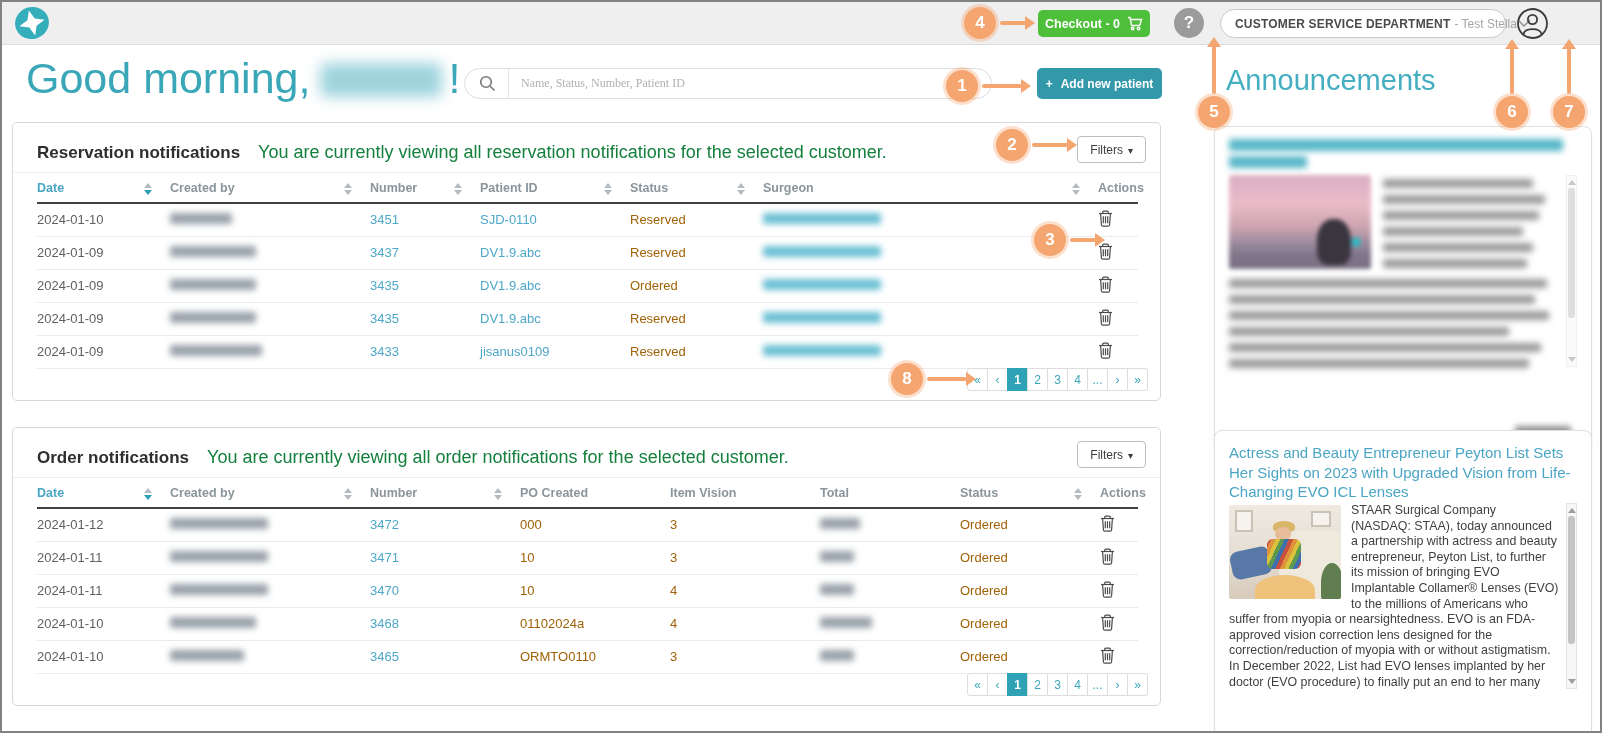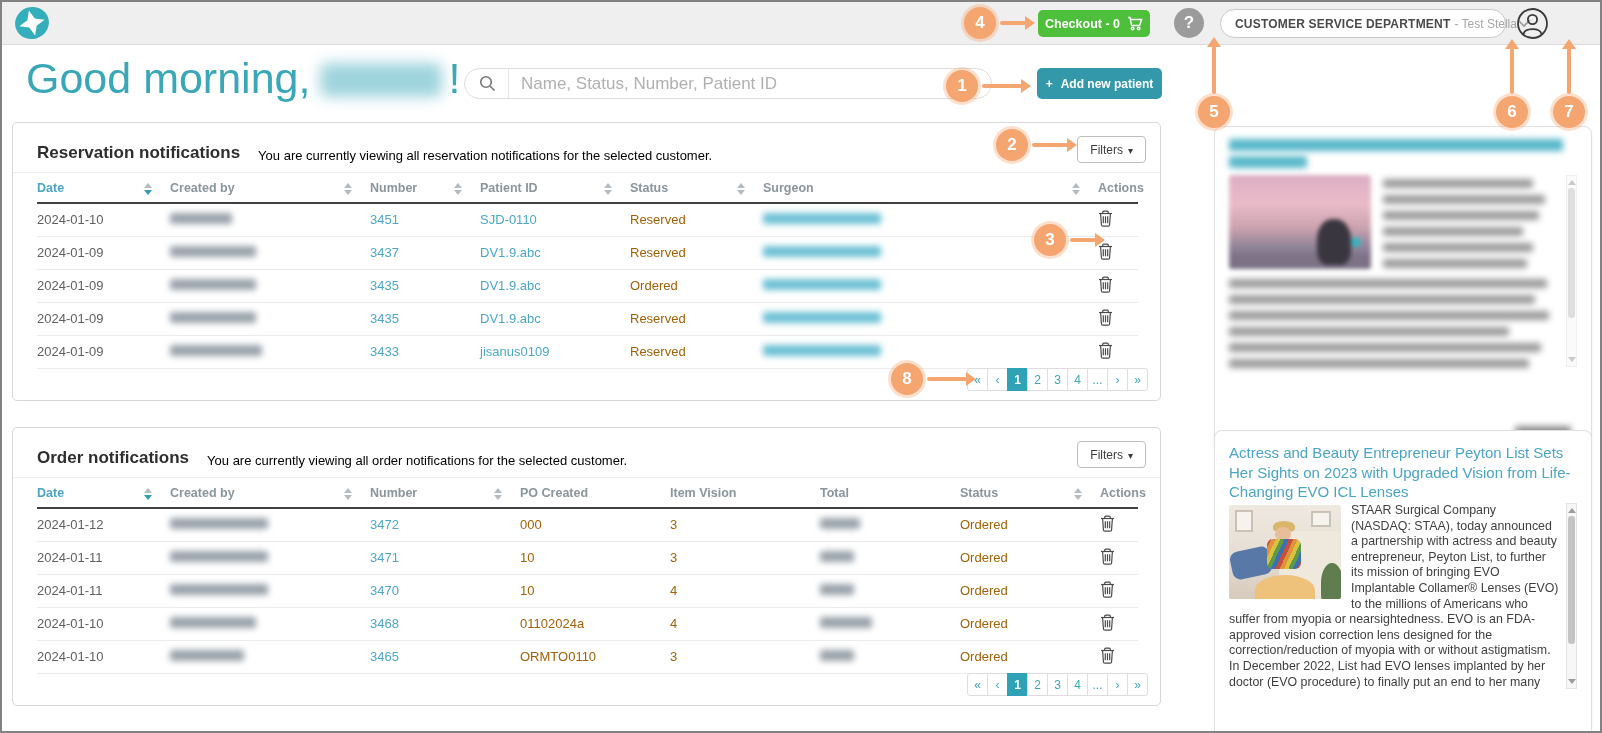--- a/index.html
+++ b/index.html
@@ -17,29 +17,29 @@
   .cust-user{font-size:12px;color:#a6a6a6;margin-left:4px;white-space:nowrap;}
   .cust-chevron{margin-left:auto;}
   .profile-btn{position:absolute;left:1514px;top:5px;width:33px;height:33px;cursor:pointer;}
 
   
   .greeting{position:absolute;left:24px;top:52px;font-size:43px;color:#3aa7b9;}
   .greet-blur{display:inline-block;width:122px;height:34px;background:#9fd4dd;border-radius:6px;filter:blur(7px);vertical-align:-4px;margin:0 6px 0 10px;}
   .search-pill{position:absolute;left:462px;top:66px;width:528px;height:31px;background:#fff;border:1px solid #ddd;border-radius:16px;display:flex;align-items:center;box-sizing:border-box;}
   .search-ico{padding:0 12px 0 14px;display:flex;}
   .search-sep{width:1px;height:29px;background:#e6e6e6;}
-  .search-pill input{border:none;outline:none;flex:1;font-size:17px;color:#14532d;padding:0 12px;font-family:Liberation Sans, sans-serif;background:transparent;}
+  .search-pill input{border:none;outline:none;flex:1;font-size:12px;color:#14532d;padding:0 12px;font-family:Liberation Serif, serif;background:transparent;}
   .search-pill input::placeholder{color:#b0b0b0;}
   .add-btn{position:absolute;left:1035px;top:66px;width:125px;height:31px;background:#3498ab;border:none;border-radius:5px;color:#fff;font-size:12px;font-weight:bold;display:flex;align-items:center;justify-content:center;gap:8px;cursor:pointer;font-family:"Liberation Sans",sans-serif;}
 
   
   .panel{position:absolute;left:10px;width:1149px;background:#fff;border:1px solid #d8d8d8;border-radius:5px;box-sizing:border-box;}
   .panel-head{display:flex;align-items:flex-end;padding:13px 14px 9px 24px;border-bottom:1px solid #ededed;}
   .panel-title{font-size:17px;font-weight:bold;color:#2e2e2e;}
-  .panel-sub{font-size:13px;color:#000000;margin-left:18px;}
+  .panel-sub{font-size:18px;color:#15803d;margin-left:18px;}
   .filters-btn{margin-left:auto;height:27px;padding:0 12px;background:#fff;border:1px solid #bdbdbd;border-radius:4px;font-size:12px;color:#3c3c3c;display:flex;align-items:center;gap:5px;cursor:pointer;font-family:"Liberation Sans",sans-serif;}
   .caret:after{content:"▾";font-size:10px;color:#3c3c3c;}
 
   table.ntable{width:1101px;margin:0 24px;border-collapse:collapse;table-layout:fixed;}
   .ntable th{font-size:12.5px;font-weight:600;color:#8a959c;text-align:left;padding:8px 0 7px 0;cursor:pointer;}
   .ntable th.sorted{color:#4aa6c4;}
   .sort{float:right;margin-right:18px;display:inline-flex;flex-direction:column;gap:2px;padding-top:2px;}
   .tri-up{width:0;height:0;border-left:4px solid transparent;border-right:4px solid transparent;border-bottom:5px solid #b4bcc2;}
   .tri-down{width:0;height:0;border-left:4px solid transparent;border-right:4px solid transparent;border-top:5px solid #b4bcc2;}
   .tri-down.teal{border-top-color:#2f9db5;}
@@ -434,20 +434,21 @@
       <span class="pg active">1</span>
       <span class="pg">2</span>
       <span class="pg">3</span>
       <span class="pg">4</span>
       <span class="pg">...</span>
       <span class="pg">›</span>
       <span class="pg">»</span>
     </div>
   </div>
 
+  <div class="ann-heading">Announcements</div>
 
   <div class="card" style="top:124px;">
     <div class="blur-line title" style="left:14px;top:12px;width:334px;"></div>
     <div class="blur-line title" style="left:14px;top:29px;width:78px;"></div>
     <div class="a1-img">
       <div class="a1-horiz"></div>
         <div class="a1-sil"></div>
         <div class="a1-dot"></div>
     </div>
     <div class="blur-line" style="left:168px;top:52px;width:150px;"></div>

